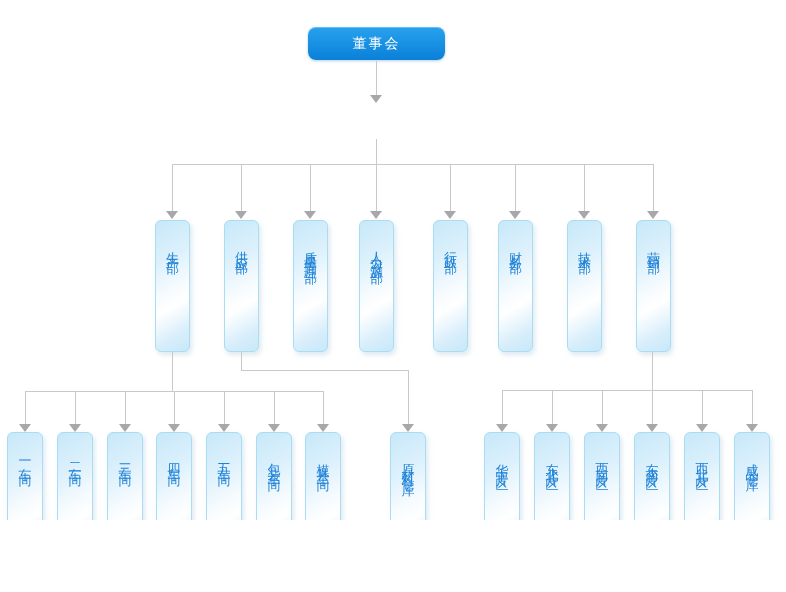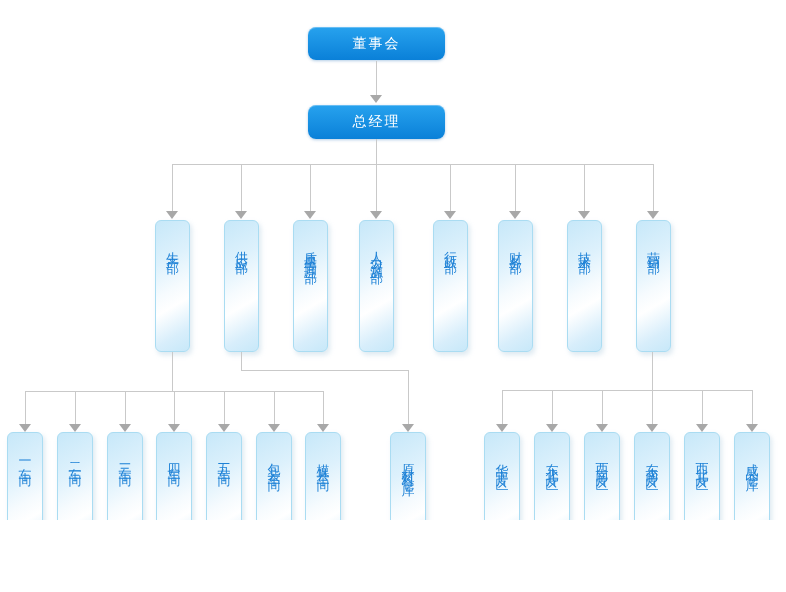--- a/index.html
+++ b/index.html
@@ -39,23 +39,20 @@
 
 <div class="stage">
 
   <div class="btn-node" style="left:308px;top:27px;height:33px">
     <span class="btn-label">董事会</span>
   </div>
 
   <div class="vline" style="left:376px;top:61px;height:34px"></div>
   <div class="arrow" style="left:370px;top:95px"></div>
 
-  <div class="btn-node" style="left:308px;top:105px;height:34px">
-    <span class="btn-label">总经理</span>
-  </div>
 
   <div class="vline" style="left:376px;top:139px;height:25px"></div>
   <div class="hline" style="left:172px;top:164px;width:481px"></div>
   <div class="vline" style="left:172px;top:164px;height:47px"></div>
   <div class="vline" style="left:241px;top:164px;height:47px"></div>
   <div class="vline" style="left:310px;top:164px;height:47px"></div>
   <div class="vline" style="left:376px;top:164px;height:47px"></div>
   <div class="vline" style="left:450px;top:164px;height:47px"></div>
   <div class="vline" style="left:515px;top:164px;height:47px"></div>
   <div class="vline" style="left:584px;top:164px;height:47px"></div>

